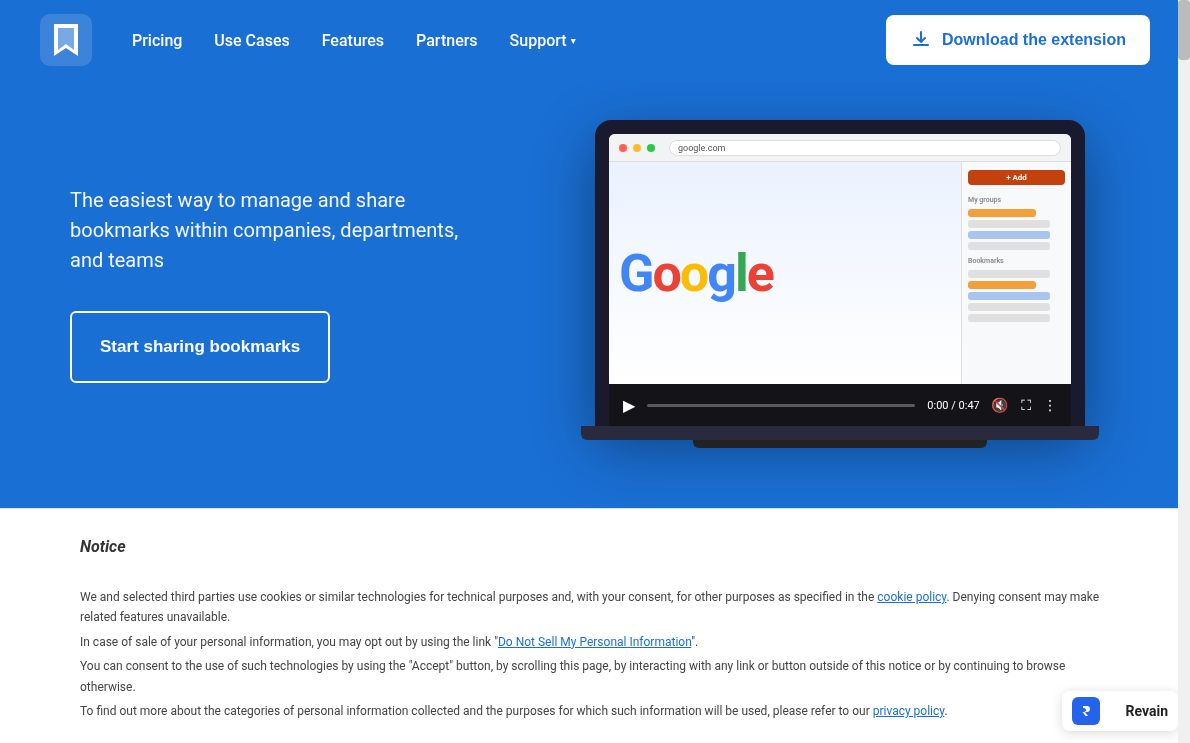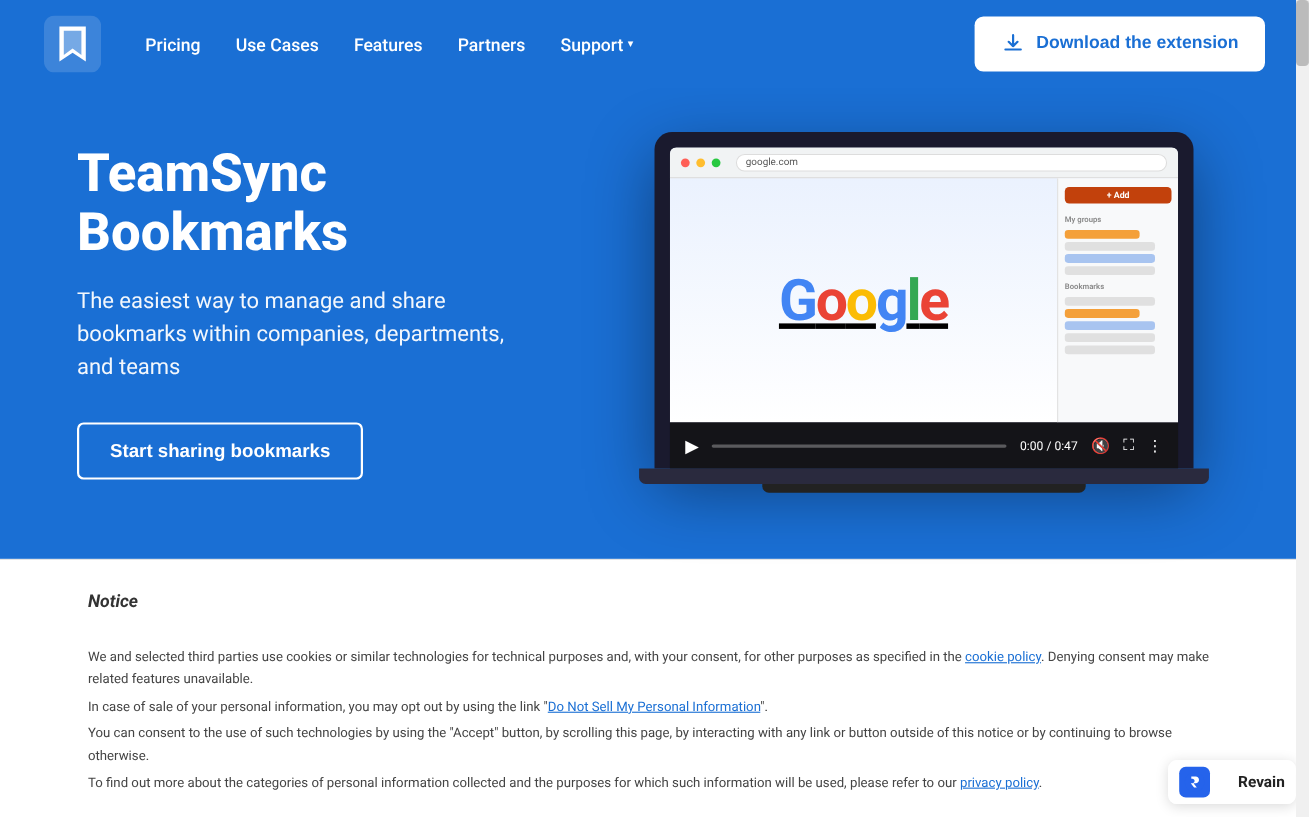--- a/index.html
+++ b/index.html
@@ -92,21 +92,21 @@
       font-weight: 400;
       line-height: 1.5;
       margin-bottom: 36px;
       opacity: 0.95;
     }
     .hero-cta {
       background: transparent;
       color: #fff;
       border: 2px solid #fff;
       border-radius: 6px;
-      padding: 14px 28px;
+      padding: 24px 28px;
       font-size: 17px;
       font-weight: 600;
       cursor: pointer;
     }
 
     .hero-video-wrap {
       flex: 1;
       display: flex;
       justify-content: center;
       align-items: flex-end;
@@ -166,23 +166,21 @@
     }
     .screen-content {
       display: flex;
       flex: 1;
       overflow: hidden;
     }
     .screen-main {
       flex: 1;
       display: flex;
       align-items: center;
-      justify-content: center;
       padding: 10px;
-      text-decoration: underline;
     }
     .google-logo {
       font-size: 52px;
       font-weight: 700;
       letter-spacing: -2px;
     }
     .g-blue { color: #4285f4; }
     .g-red { color: #ea4335; }
     .g-yellow { color: #fbbc05; }
     .g-green { color: #34a853; }
@@ -420,21 +418,20 @@
         <path d="M9 1v10M9 11l-4-4M9 11l4-4" stroke="#1a6fd4" stroke-width="2" stroke-linecap="round" stroke-linejoin="round"></path>
         <path d="M2 14h14" stroke="#1a6fd4" stroke-width="2" stroke-linecap="round"></path>
       </svg>
     </span>
     <span>Download the extension</span>
   </button>
 </nav>
 
 <section class="hero">
   <div class="hero-content">
-    <h1 class="hero-title">TeamSync Bookmarks</h1>
     <p class="hero-subtitle">The easiest way to manage and share bookmarks within companies, departments, and teams</p>
     <button class="hero-cta">Start sharing bookmarks</button>
   </div>
 
   <div class="hero-video-wrap">
     <div class="laptop-container">
       <div class="laptop-outer">
         <div class="laptop-screen">
           <div class="screen-mockup">
             <div class="screen-topbar">

